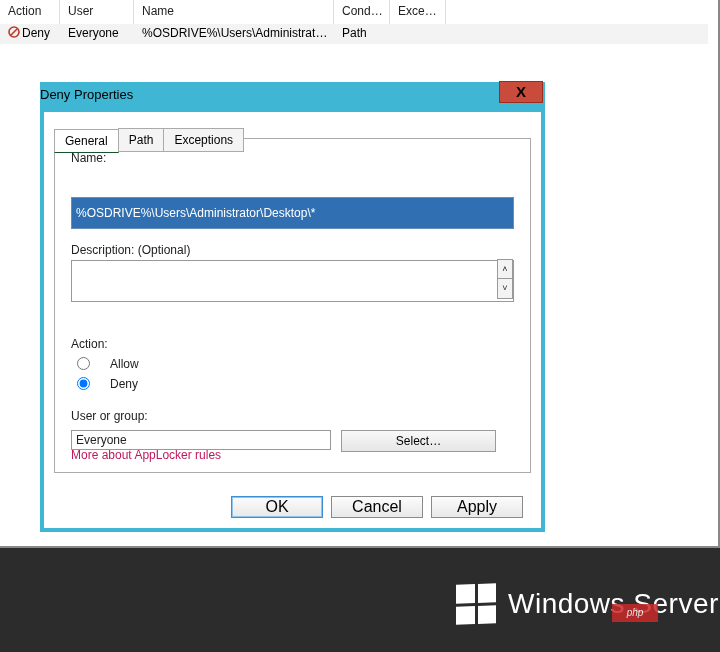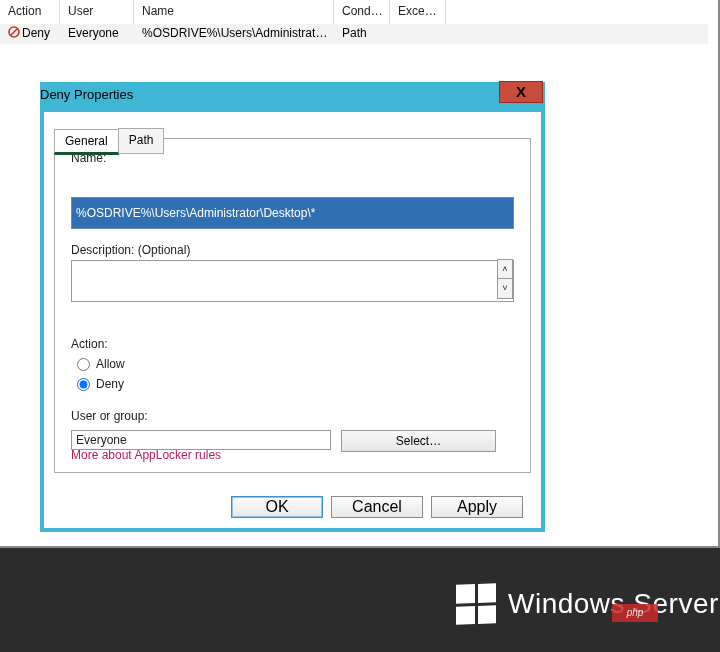--- a/index.html
+++ b/index.html
@@ -34,40 +34,40 @@
   .titlebar { height:30px; background:#3fb7d4; margin:-4px -4px 0 -4px; position:relative; }
   .titlebar .ttl { position:absolute; left:0; right:0; top:5px; text-align:left; font-size:13px; color:#000; }
   .close-btn {
     position:absolute; right:2px; top:-1px; width:44px; height:22px;
     background:#c84b3b; border:1px solid #9a2d1f; text-align:center;
     font-size:15px; font-weight:bold; line-height:19px; color:#000; cursor:pointer;
   }
 
   .tabs { position:absolute; left:10px; top:42px; display:flex; font-size:12px; z-index:2;}
   .tab { padding:4px 10px; border:1px solid #aaa; background:#f4f4f4; margin-right:-1px; cursor:pointer; position:relative;}
-  .tab.active { background:#fff; border-bottom:3px solid #14532d; top:1px; z-index:3;}
+  .tab.active { background:#fff; border-bottom:1px solid #14532d; top:1px; z-index:3;}
   .tab-panel {
     position:absolute; left:10px; top:52px; right:10px; height:335px;
     border:1px solid #aaa; padding:12px 16px 8px 16px;
     font-size:12px; color:#222;
   }
 
   .lbl { display:block; margin-bottom:3px; }
   .name-input {
     width:100%; height:32px; background:#2f6fb2; color:#fff; border:1px solid #6a8db7;
     font-size:12px; padding:2px 4px;margin-top:29px;
   }
   .desc-wrap { position:relative; margin-top:14px;}
   .desc-box { width:100%; height:42px; border:1px solid #999; resize:none; font-size:12px; padding:2px 4px;}
   .spin { position:absolute; right:1px; top:16px; width:16px;}
   .spin-btn { height:20px; width:16px; border:1px solid #999; background:#f3f3f3; font-size:9px; text-align:center; line-height:18px; cursor:pointer;}
   .spin-btn + .spin-btn { border-top:none;}
 
   .action-block { margin-top:32px; }
-  .radio-row { margin:6px 0 4px 6px; display:flex; align-items:flex-end; gap:6px;}
+  .radio-row { margin:6px 0 4px 6px; display:flex; align-items:flex-start; gap:20px;}
   .radio-row input { margin:0; }
 
   .usr-block { margin-top:18px; display:flex; flex-direction:column;}
   .usr-row { display:flex; gap:10px; margin-top:4px;}
   .usr-val { width:260px; height:20px; border:1px solid #999; padding:2px 4px; font-size:12px;}
   .sel-btn { width:155px; height:22px; border:1px solid #9a9a9a; background:linear-gradient(#f8f8f8,#e6e6e6); font-size:12px; cursor:pointer;}
 
   .help-link { color:#be185d; font-size:12px; text-decoration:none; position:absolute; bottom:10px; left:16px; cursor:pointer;}
 
   .btn-row { position:absolute; right:18px; bottom:10px; display:flex; gap:8px;}
@@ -116,20 +116,21 @@
 
 <div class="dialog">
   <div class="titlebar">
     <div class="ttl">Deny Properties</div>
     <div class="close-btn">X</div>
   </div>
 
   <div class="tabs">
     <div class="tab active">General</div>
     <div class="tab">Path</div>
+    <div class="tab">Exceptions</div>
   </div>
 
   <div class="tab-panel">
     <label class="lbl">Name:</label>
     <input class="name-input" type="text" value="%OSDRIVE%\Users\Administrator\Desktop\*" style="">
 
     <div class="desc-wrap">
       <label class="lbl">Description: (Optional)</label>
       <textarea class="desc-box" style=""></textarea>
       <div class="spin">

